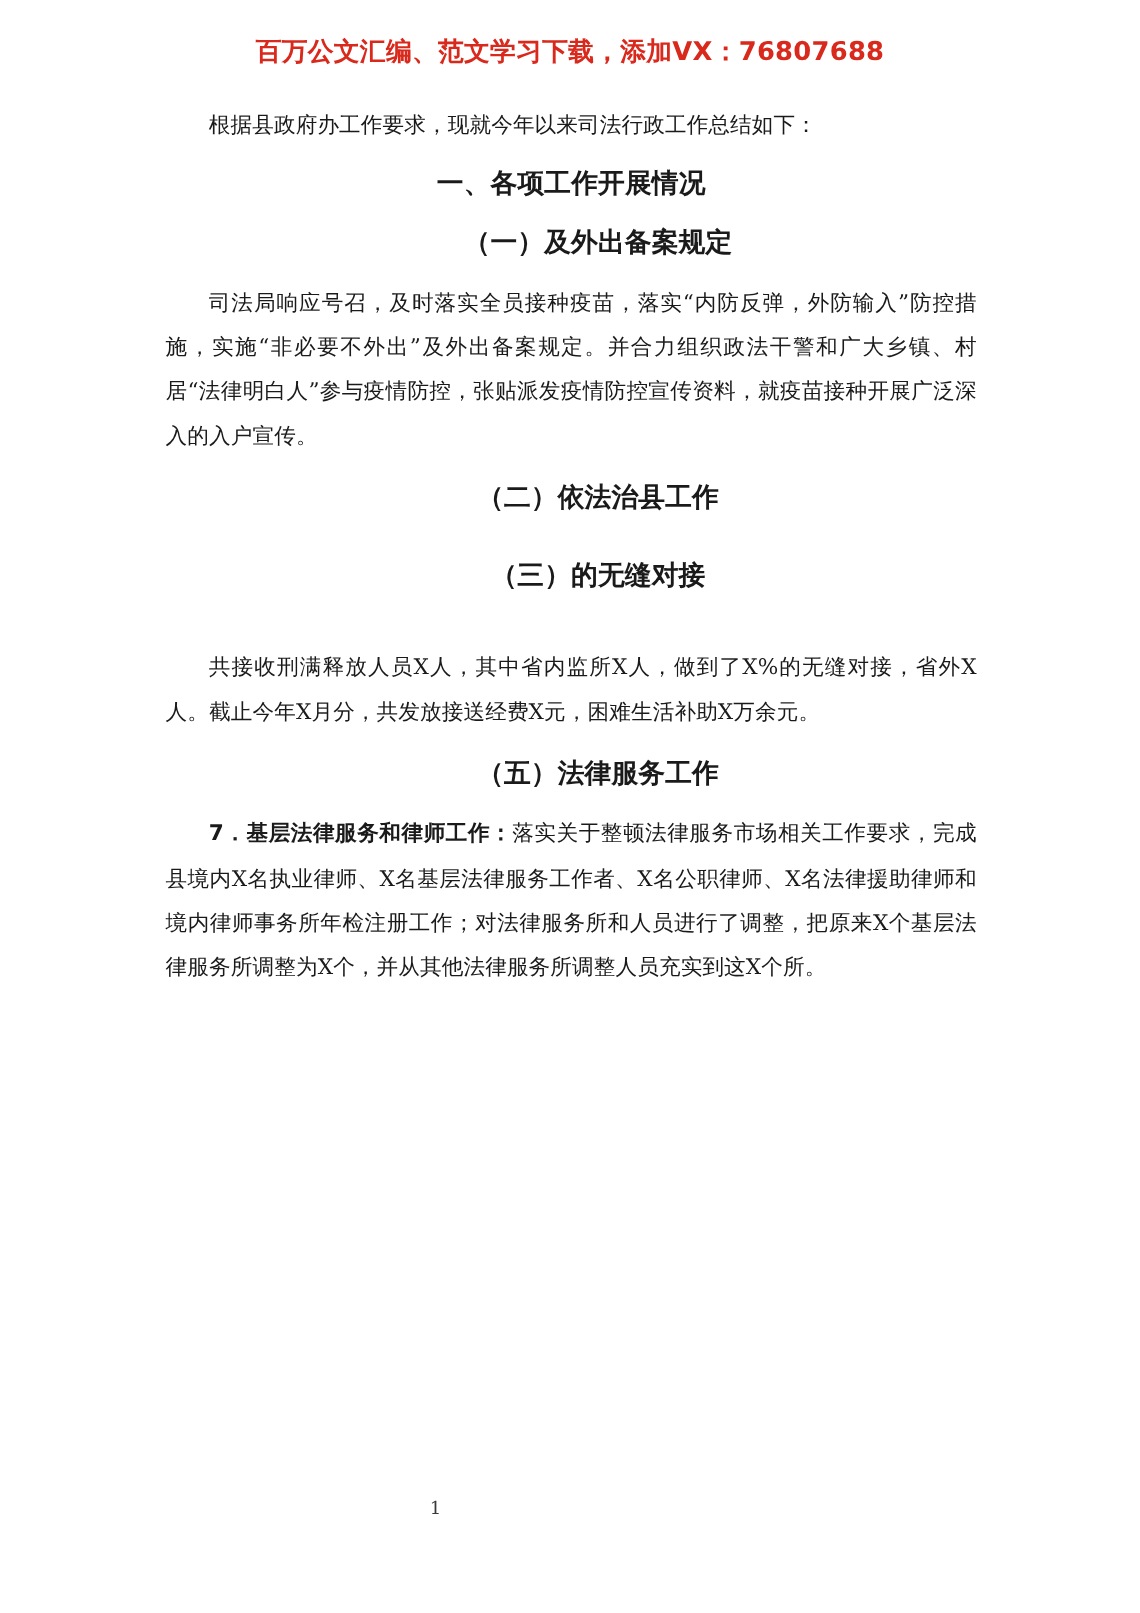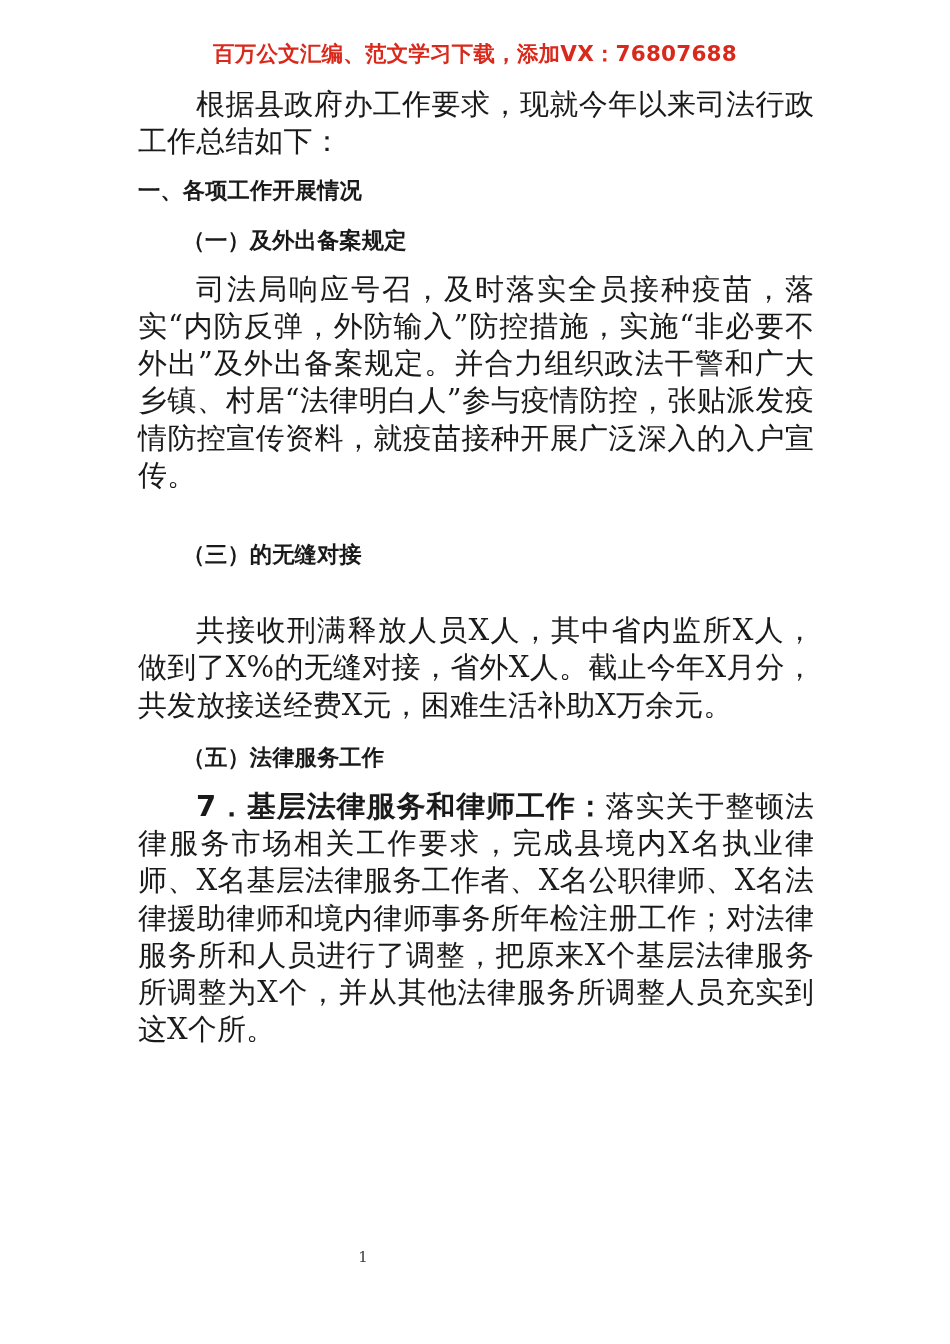--- a/index.html
+++ b/index.html
@@ -18,21 +18,21 @@
     width: 950px;
     height: 1344px;
     background: #ffffff;
     overflow: hidden;
     box-sizing: border-box;
   }
 
   
   .ad-header {
     position: absolute;
-    top: 39px;
+    top: 29px;
     left: 0;
     width: 950px;
     text-align: center;
     color: #d9291c;
     font-family: "DejaVu Sans", "Liberation Sans", sans-serif;
     font-weight: 700;
     font-size: 21.5px;
     letter-spacing: 0.2px;
     line-height: 30px;
     white-space: nowrap;
@@ -41,39 +41,40 @@
   
   .body-block {
     position: absolute;
     top: 86px;
     left: 138px;
     width: 676px;
   }
 
   p.para {
     margin: 0;
-    font-size: 29px;
+    font-size: 18px;
     line-height: 37.2px;
     text-align: justify;
     text-justify: inter-ideograph;
     text-indent: 2em;
     letter-spacing: 0.1px;
     font-family: "DejaVu Serif", "Liberation Serif", serif;
     word-break: break-all;
   }
 
   p.heading {
     margin: 0;
     font-size: 22.3px;
     line-height: 37.2px;
     text-indent: 2em;
     font-weight: 700;
     font-family: "DejaVu Sans", "Liberation Sans", sans-serif;
     letter-spacing: 0.1px;
     white-space: nowrap;
+    text-align: center;
   }
   p.heading.level1 {
     text-indent: 0em;
   }
 
   .spacer-sm { height: 12px; }
   .spacer-md { height: 15px; }
 
   b.run-bold {
     font-weight: 700;
@@ -112,20 +113,21 @@
     <div class="spacer-sm"></div>
 
     <p class="heading">（一）及外出备案规定</p>
 
     <div class="spacer-sm"></div>
 
     <p class="para">司法局响应号召，及时落实全员接种疫苗，落实“内防反弹，外防输入”防控措施，实施“非必要不外出”及外出备案规定。并合力组织政法干警和广大乡镇、村居“法律明白人”参与疫情防控，张贴派发疫情防控宣传资料，就疫苗接种开展广泛深入的入户宣传。</p>
 
     <div class="spacer-md"></div>
 
+    <p class="heading">（二）依法治县工作</p>
 
     <div class="spacer-sm"></div>
 
 
     <div class="spacer-md"></div>
 
     <p class="heading">（三）的无缝对接</p>
 
     <div class="spacer-sm"></div>
 

